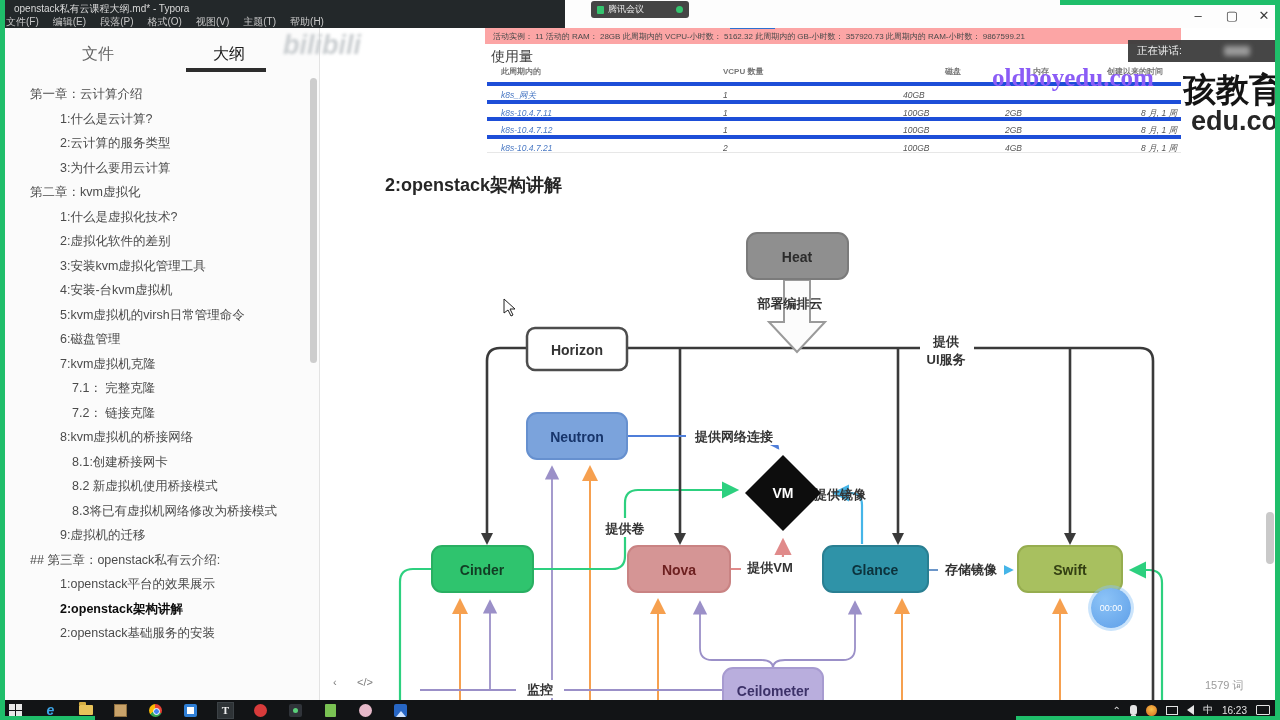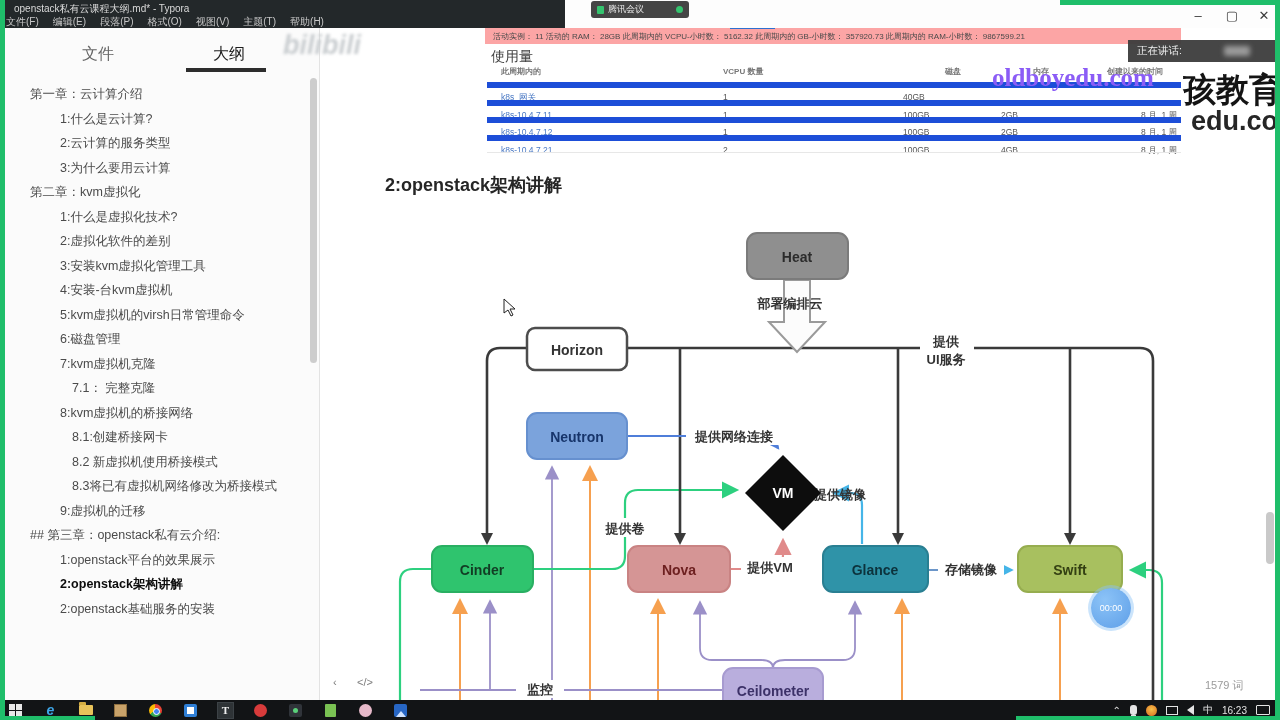--- a/index.html
+++ b/index.html
@@ -33,26 +33,26 @@
   #sb-scroll { left:310px; top:50px; width:7px; height:285px; background:#cdcdcd; border-radius:4px; z-index:3; }
   #ghost-bili { left:283px; top:30px; font-size:27px; font-weight:bold; font-style:italic;
     color:#c9cdd0; filter:blur(1.6px); z-index:3; }
   
   #doc { left:321px; top:28px; width:959px; height:672px; background:#ffffff; z-index:1; }
   #statsbar { left:164px; top:0; width:696px; height:16px; background:#fca5a5; }
   #statsbar span { display:block; padding:3px 0 0 8px; font-size:8px; color:#4a4a4a; white-space:nowrap; }
   #dash-tabline { left:409px; top:-2px; width:45px; height:3px; background:#2f6fd0; }
   #usage-title { left:170px; top:20px; font-size:14px; color:#3e3e3e; }
   .thead { top:38px; font-size:8px; color:#777; font-weight:bold; }
-  .trow { left:166px; width:694px; height:17.5px; border-top:6px solid #1d4ed8; }
+  .trow { left:166px; width:694px; height:17.5px; border-top:4px solid #1d4ed8;font-style:italic; }
   .trow .c { position:absolute; top:4px; font-size:8.5px; color:#555; }
   .trow .name { left:14px; color:#4a79c4; }
   .trow .vcpu { left:236px; }
   .trow .disk { left:416px; }
-  .trow .mem { left:490px; width:65px; text-align:center; }
+  .trow .mem { left:518px; width:65px; text-align:left; }
   .trow .time { left:590px; width:100px; text-align:right; }
   #tbl-bottom { left:166px; top:124px; width:694px; height:1px; background:#e7e7e7; }
   #doc-heading { left:64px; top:145px; font-size:18px; font-weight:bold; color:#262626; }
   #word-count { left:884px; top:650px; font-size:11px; color:#9b9b9b; }
   .statusicon { top:648px; font-size:11px; color:#7d7d7d; }
   
   #diagram { left:320px; top:200px; z-index:1; }
   #diagram text { font-family:"Liberation Sans", sans-serif; }
   .nodelabel { font-weight:bold; font-size:14px; text-anchor:middle; }
   .edgelabel { font-weight:bold; font-size:13px; fill:#333; text-anchor:middle; }
@@ -144,20 +144,21 @@
     <div class="it lv1">3:为什么要用云计算</div>
     <div class="it lv0">第二章：kvm虚拟化</div>
     <div class="it lv1">1:什么是虚拟化技术?</div>
     <div class="it lv1">2:虚拟化软件的差别</div>
     <div class="it lv1">3:安装kvm虚拟化管理工具</div>
     <div class="it lv1">4:安装-台kvm虚拟机</div>
     <div class="it lv1">5:kvm虚拟机的virsh日常管理命令</div>
     <div class="it lv1">6:磁盘管理</div>
     <div class="it lv1">7:kvm虚拟机克隆</div>
     <div class="it lv2">7.1： 完整克隆</div>
+    <div class="it lv2">7.2： 链接克隆</div>
     <div class="it lv1">8:kvm虚拟机的桥接网络</div>
     <div class="it lv2">8.1:创建桥接网卡</div>
     <div class="it lv2">8.2 新虚拟机使用桥接模式</div>
     <div class="it lv2">8.3将已有虚拟机网络修改为桥接模式</div>
     <div class="it lv1">9:虚拟机的迁移</div>
     <div class="it lv0">## 第三章：openstack私有云介绍:</div>
     <div class="it lv1">1:openstack平台的效果展示</div>
     <div class="it lv1 cur">2:openstack架构讲解</div>
     <div class="it lv1">2:openstack基础服务的安装</div>
   </div>

